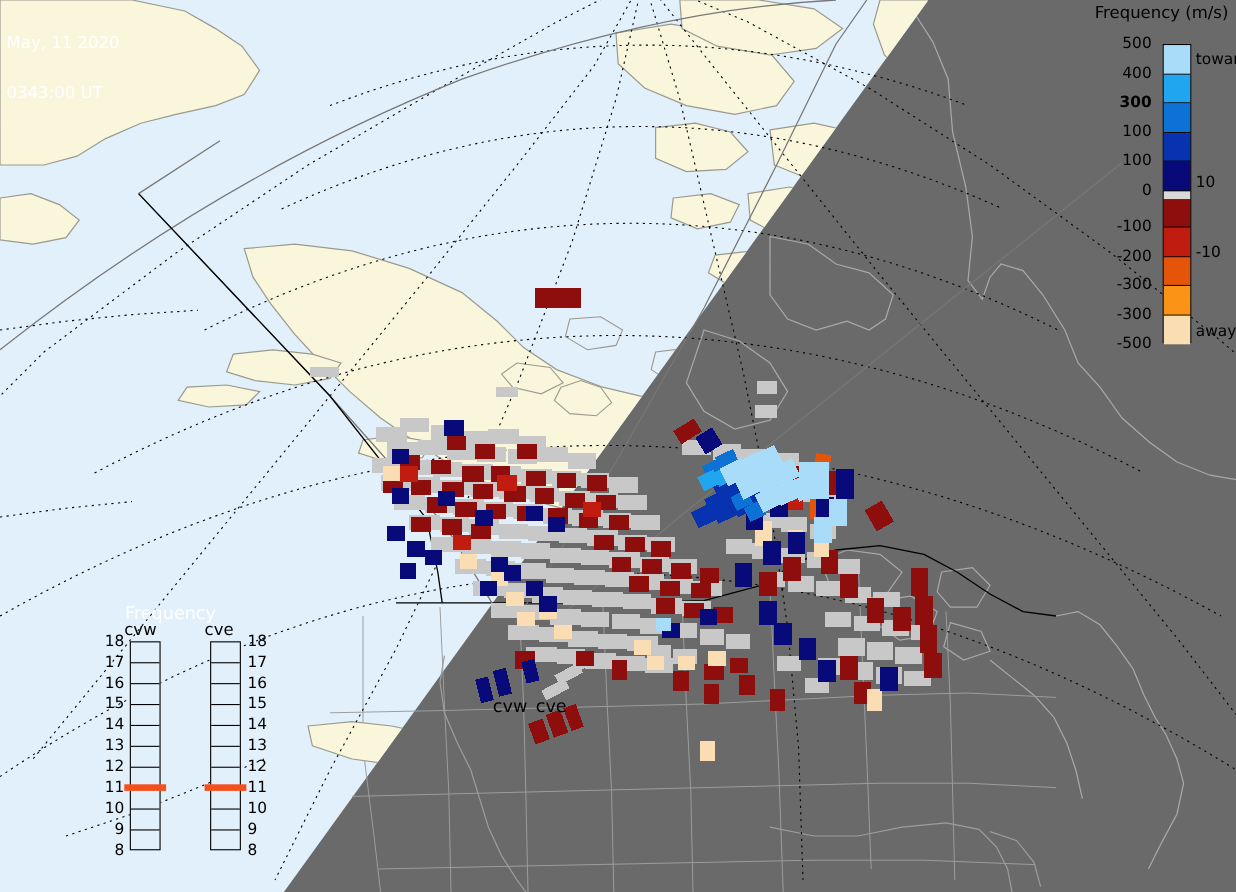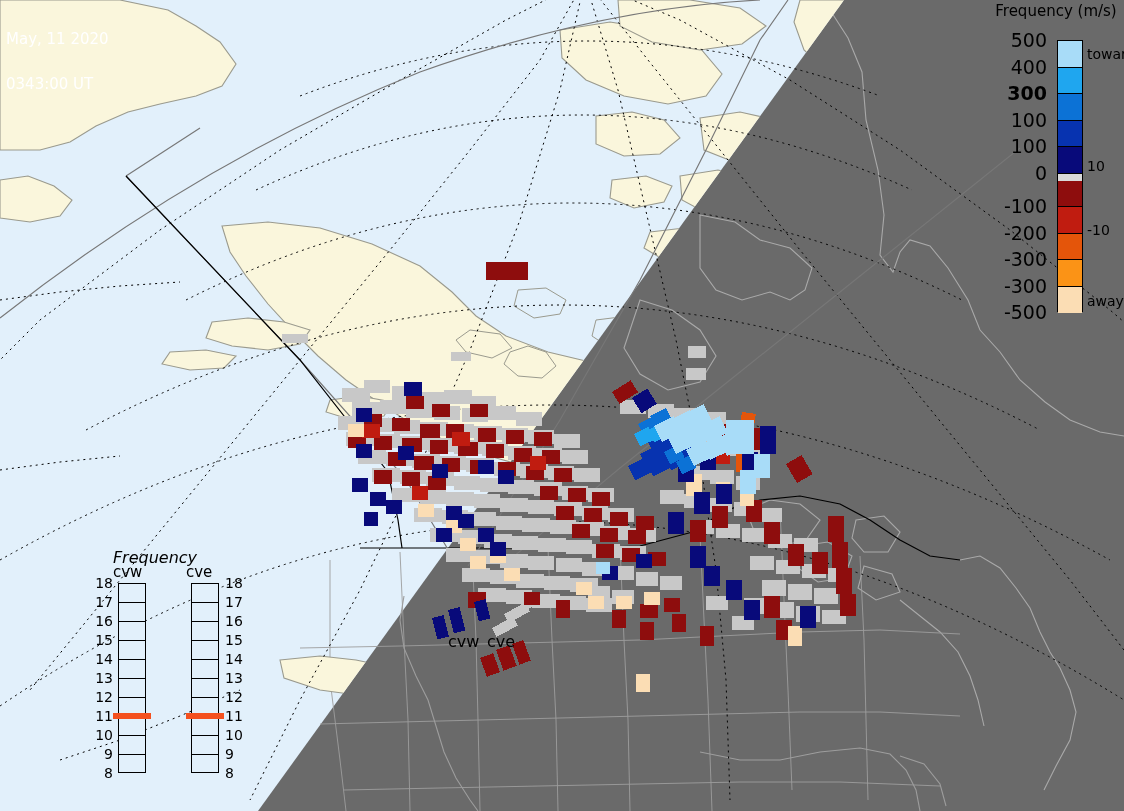--- a/index.html
+++ b/index.html
@@ -23,29 +23,29 @@
 
   
   #cbar-wrap{position:absolute;left:980px;top:0px;width:144px;height:330px;}
   #cbar-title{position:absolute;left:8px;top:2px;width:136px;text-align:center;
               color:#000;font-size:15px;white-space:nowrap;}
   #cbar{position:absolute;left:77px;top:40px;width:26px;height:272px;
         border:1px solid #000;box-sizing:border-box;}
   .cb-band{width:100%;box-sizing:border-box;}
   .cb-sep{border-bottom:1px solid #000;}
   #cbar-ticks{position:absolute;left:0px;top:0px;width:72px;height:330px;}
-  .cb-tick{position:absolute;right:5px;color:#000;font-size:19px;line-height:14px;
+  .cb-tick{position:absolute;right:5px;color:#000;font-size:14px;line-height:14px;
            text-align:right;white-space:nowrap;}
   #cbar-side{position:absolute;left:105px;top:0;width:40px;height:330px;}
   .cb-side{position:absolute;left:2px;color:#000;font-size:14px;line-height:14px;white-space:nowrap;}
 
   
   #freq-wrap{position:absolute;left:85px;top:545px;width:150px;height:245px;}
   #freq-title{position:absolute;left:0;top:3px;width:140px;text-align:center;
-              color:#000000;font-size:16px;white-space:nowrap;font-style:italic;}
+              color:#ffffff;font-size:16px;white-space:nowrap;}
   .freq-col-name{position:absolute;color:#000;font-size:15px;line-height:15px;white-space:nowrap;}
   .freq-box{position:absolute;width:28px;height:190px;border:1px solid #000;
             background:#e2f0fb;box-sizing:border-box;}
   .freq-cell{box-sizing:border-box;border-bottom:1px solid #000;width:100%;}
   .freq-cell.last{border-bottom:none;}
   .freq-tick{position:absolute;color:#000;font-size:14px;line-height:14px;white-space:nowrap;}
   .freq-mark{position:absolute;height:6px;background:#f4501e;}
 </style>
 </head>
 <body>

